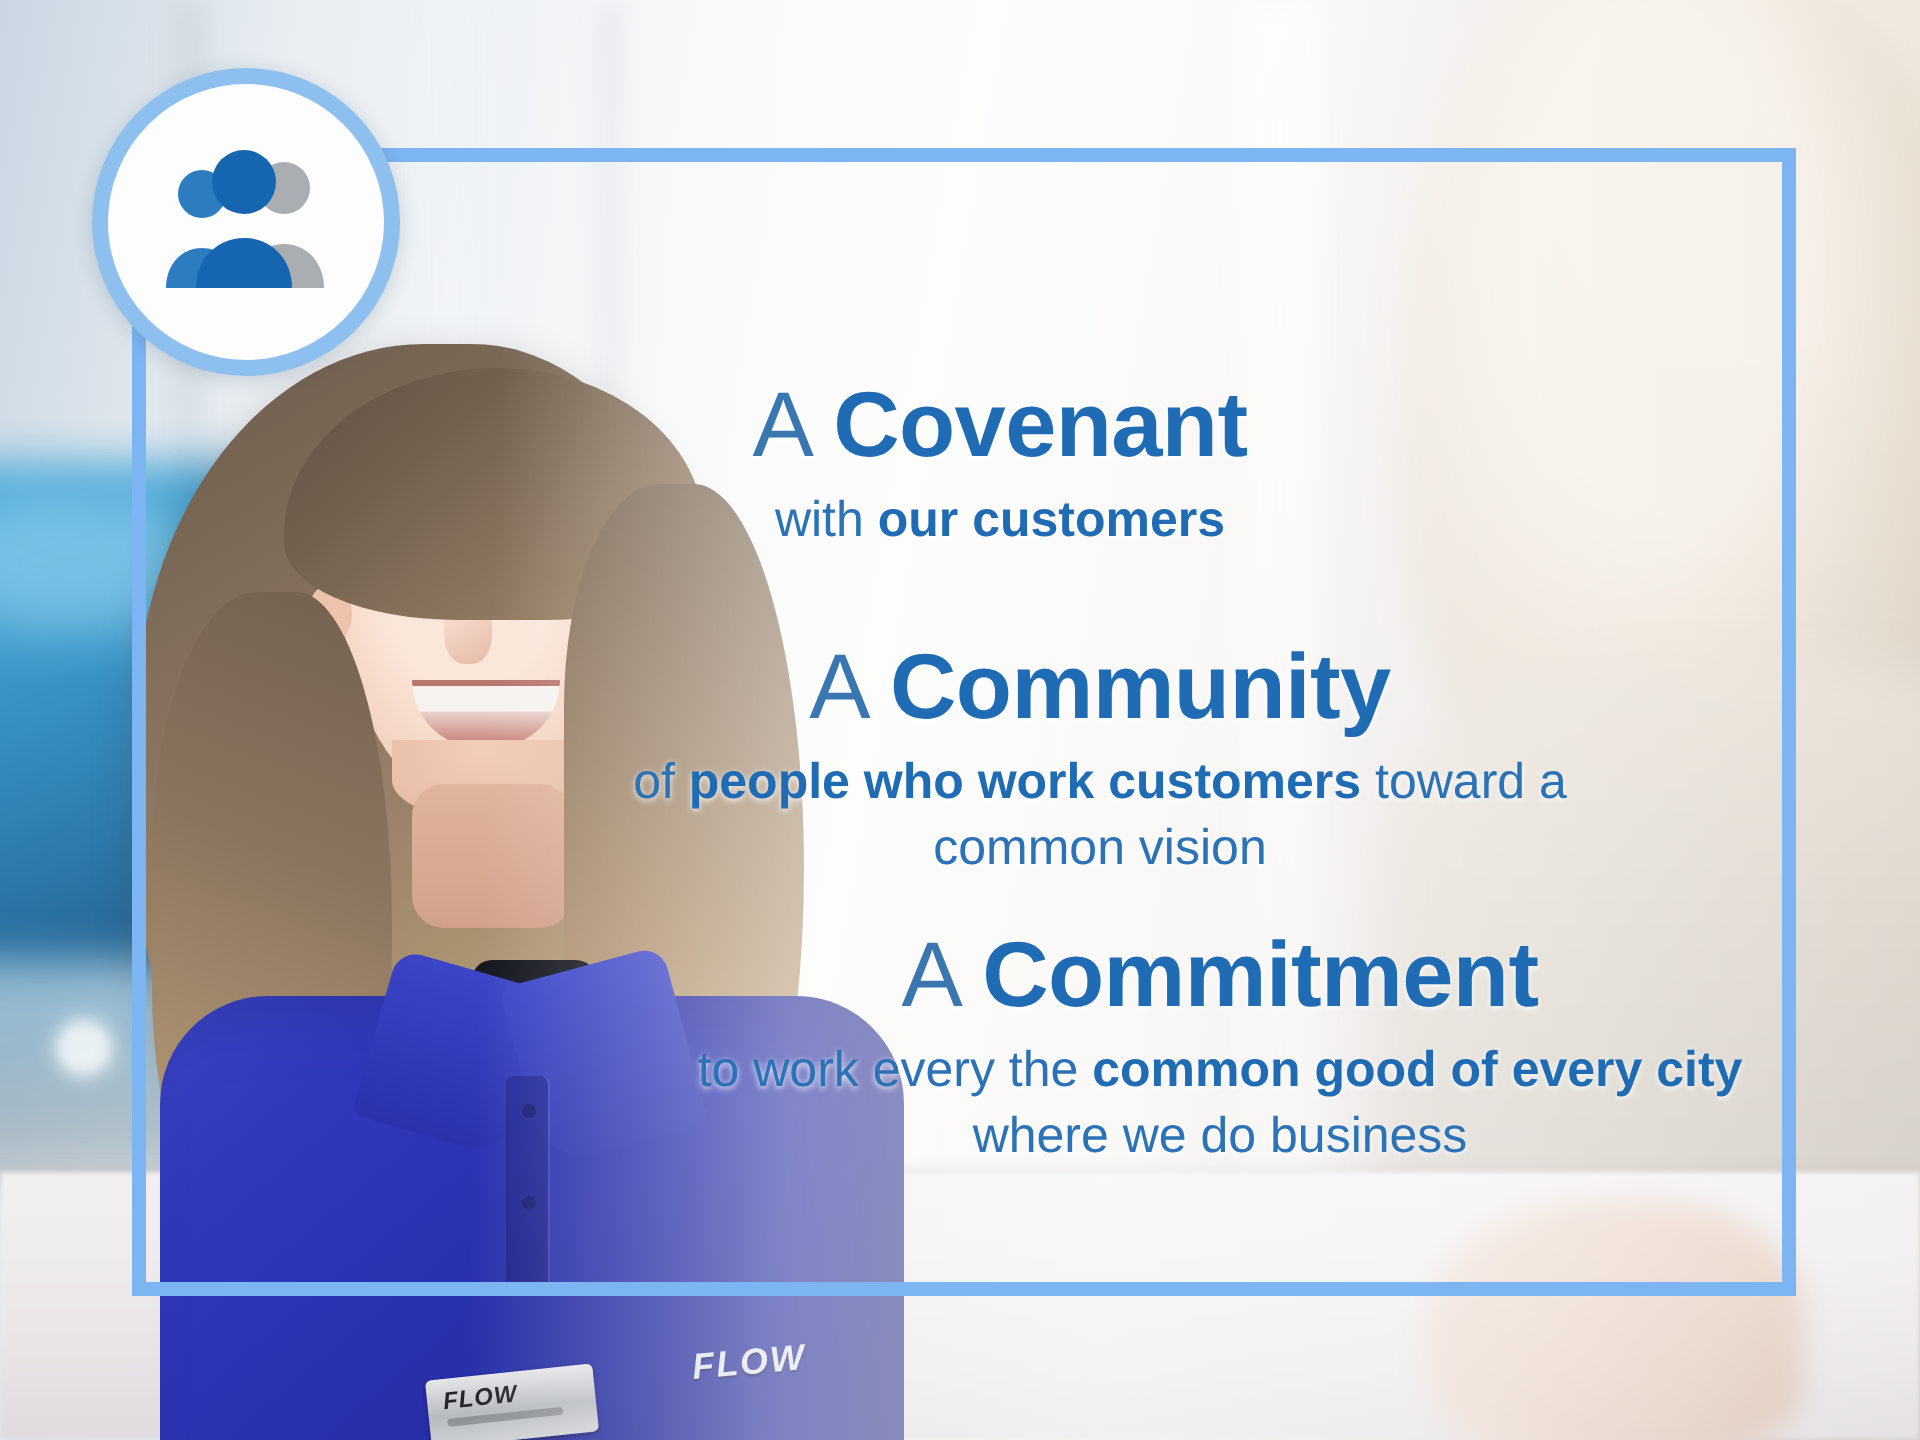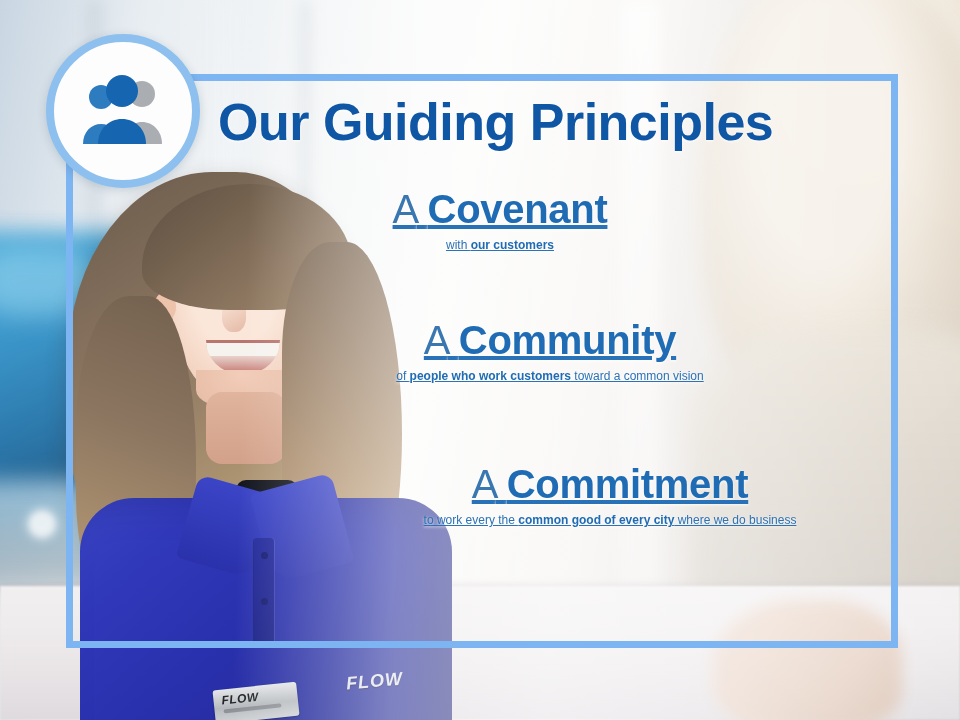--- a/index.html
+++ b/index.html
@@ -145,24 +145,24 @@
     display:flex;align-items:center;justify-content:center;}
   .badge-circle svg{display:block;}
 
   
   .title{position:absolute;left:218px;top:96px;width:660px;
     font-size:52px;font-weight:700;line-height:1;letter-spacing:-.5px;
     color:#0f56a4;text-align:left;
     text-shadow:0 1px 3px rgba(255,255,255,.85);}
   .block{position:absolute;text-align:center;color:#2a72b8;
     text-shadow:0 1px 3px rgba(255,255,255,.9);}
-  .head{font-size:40px;line-height:1.05;letter-spacing:-.3px;text-decoration:underline;}
+  .head{font-size:46px;line-height:1.05;letter-spacing:-.3px;}
   .head .art{font-weight:400;color:#3a76b0;}
   .head .word{font-weight:700;color:#1f6cb4;}
-  .sub{font-size:12px;line-height:1.32;font-weight:400;color:#2b72b6;margin-top:8px;text-decoration:underline;}
+  .sub{font-size:25px;line-height:1.32;font-weight:400;color:#2b72b6;margin-top:8px;}
   .sub b{font-weight:700;color:#1f6cb4;}
 
   .b-covenant{left:250px;top:188px;width:500px;}
   .b-community{left:290px;top:319px;width:520px;}
   .b-commitment{left:330px;top:463px;width:560px;}
 </style>
 </head>
 <body>
 
 <div class="stage">
@@ -234,21 +234,20 @@
       <path d="M47 72c0-13 9-22 20-22s20 9 20 22z" fill="#AAAEB2"></path>
 
       <circle cx="26" cy="25" r="12" fill="#2E7CC0"></circle>
       <path d="M8 72c0-12 8-20 18-20s18 8 18 20z" fill="#2E7CC0"></path>
 
       <circle cx="47" cy="19" r="16" fill="#1565B0"></circle>
       <path d="M23 72c0-15 11-25 24-25s24 10 24 25z" fill="#1565B0"></path>
     </svg>
   </div>
 
-  <div class="title">Our Guiding Principles</div>
 
   <div class="block b-covenant">
     <div class="head">
       <span class="art">A</span>
       <span class="word">Covenant</span>
     </div>
     <div class="sub"><span>with </span><b>our customers</b></div>
   </div>
 
   <div class="block b-community">

